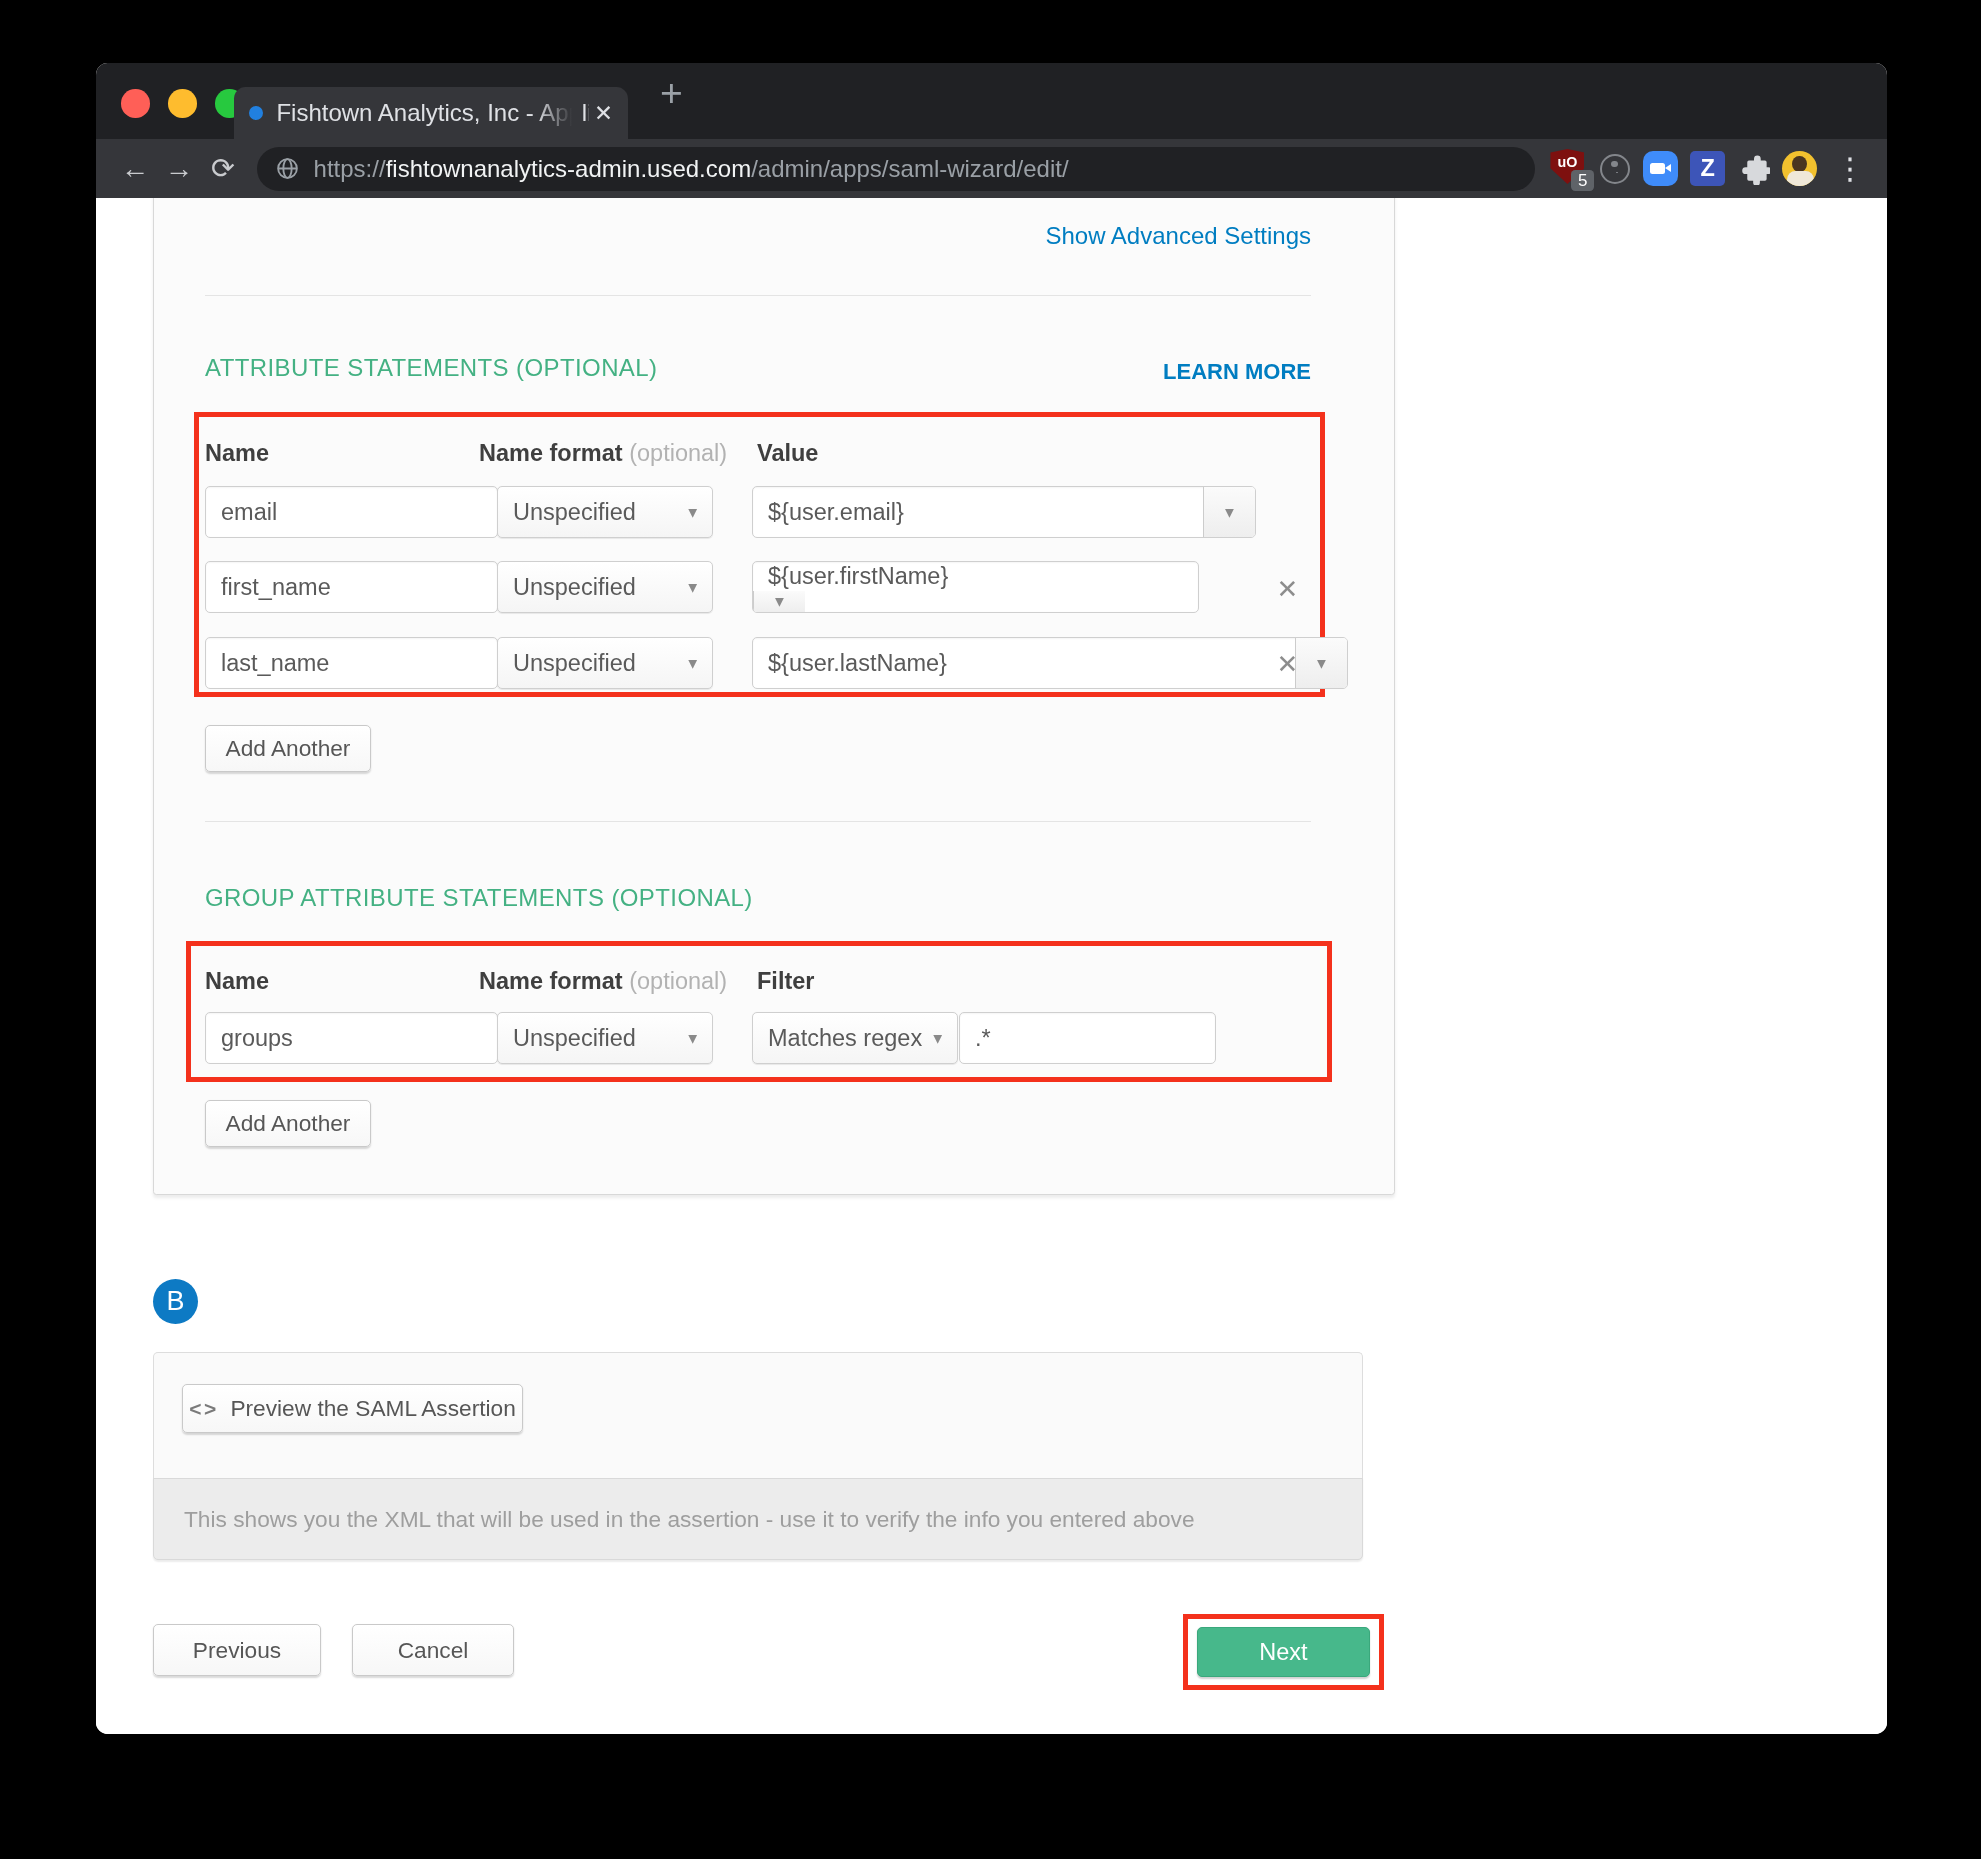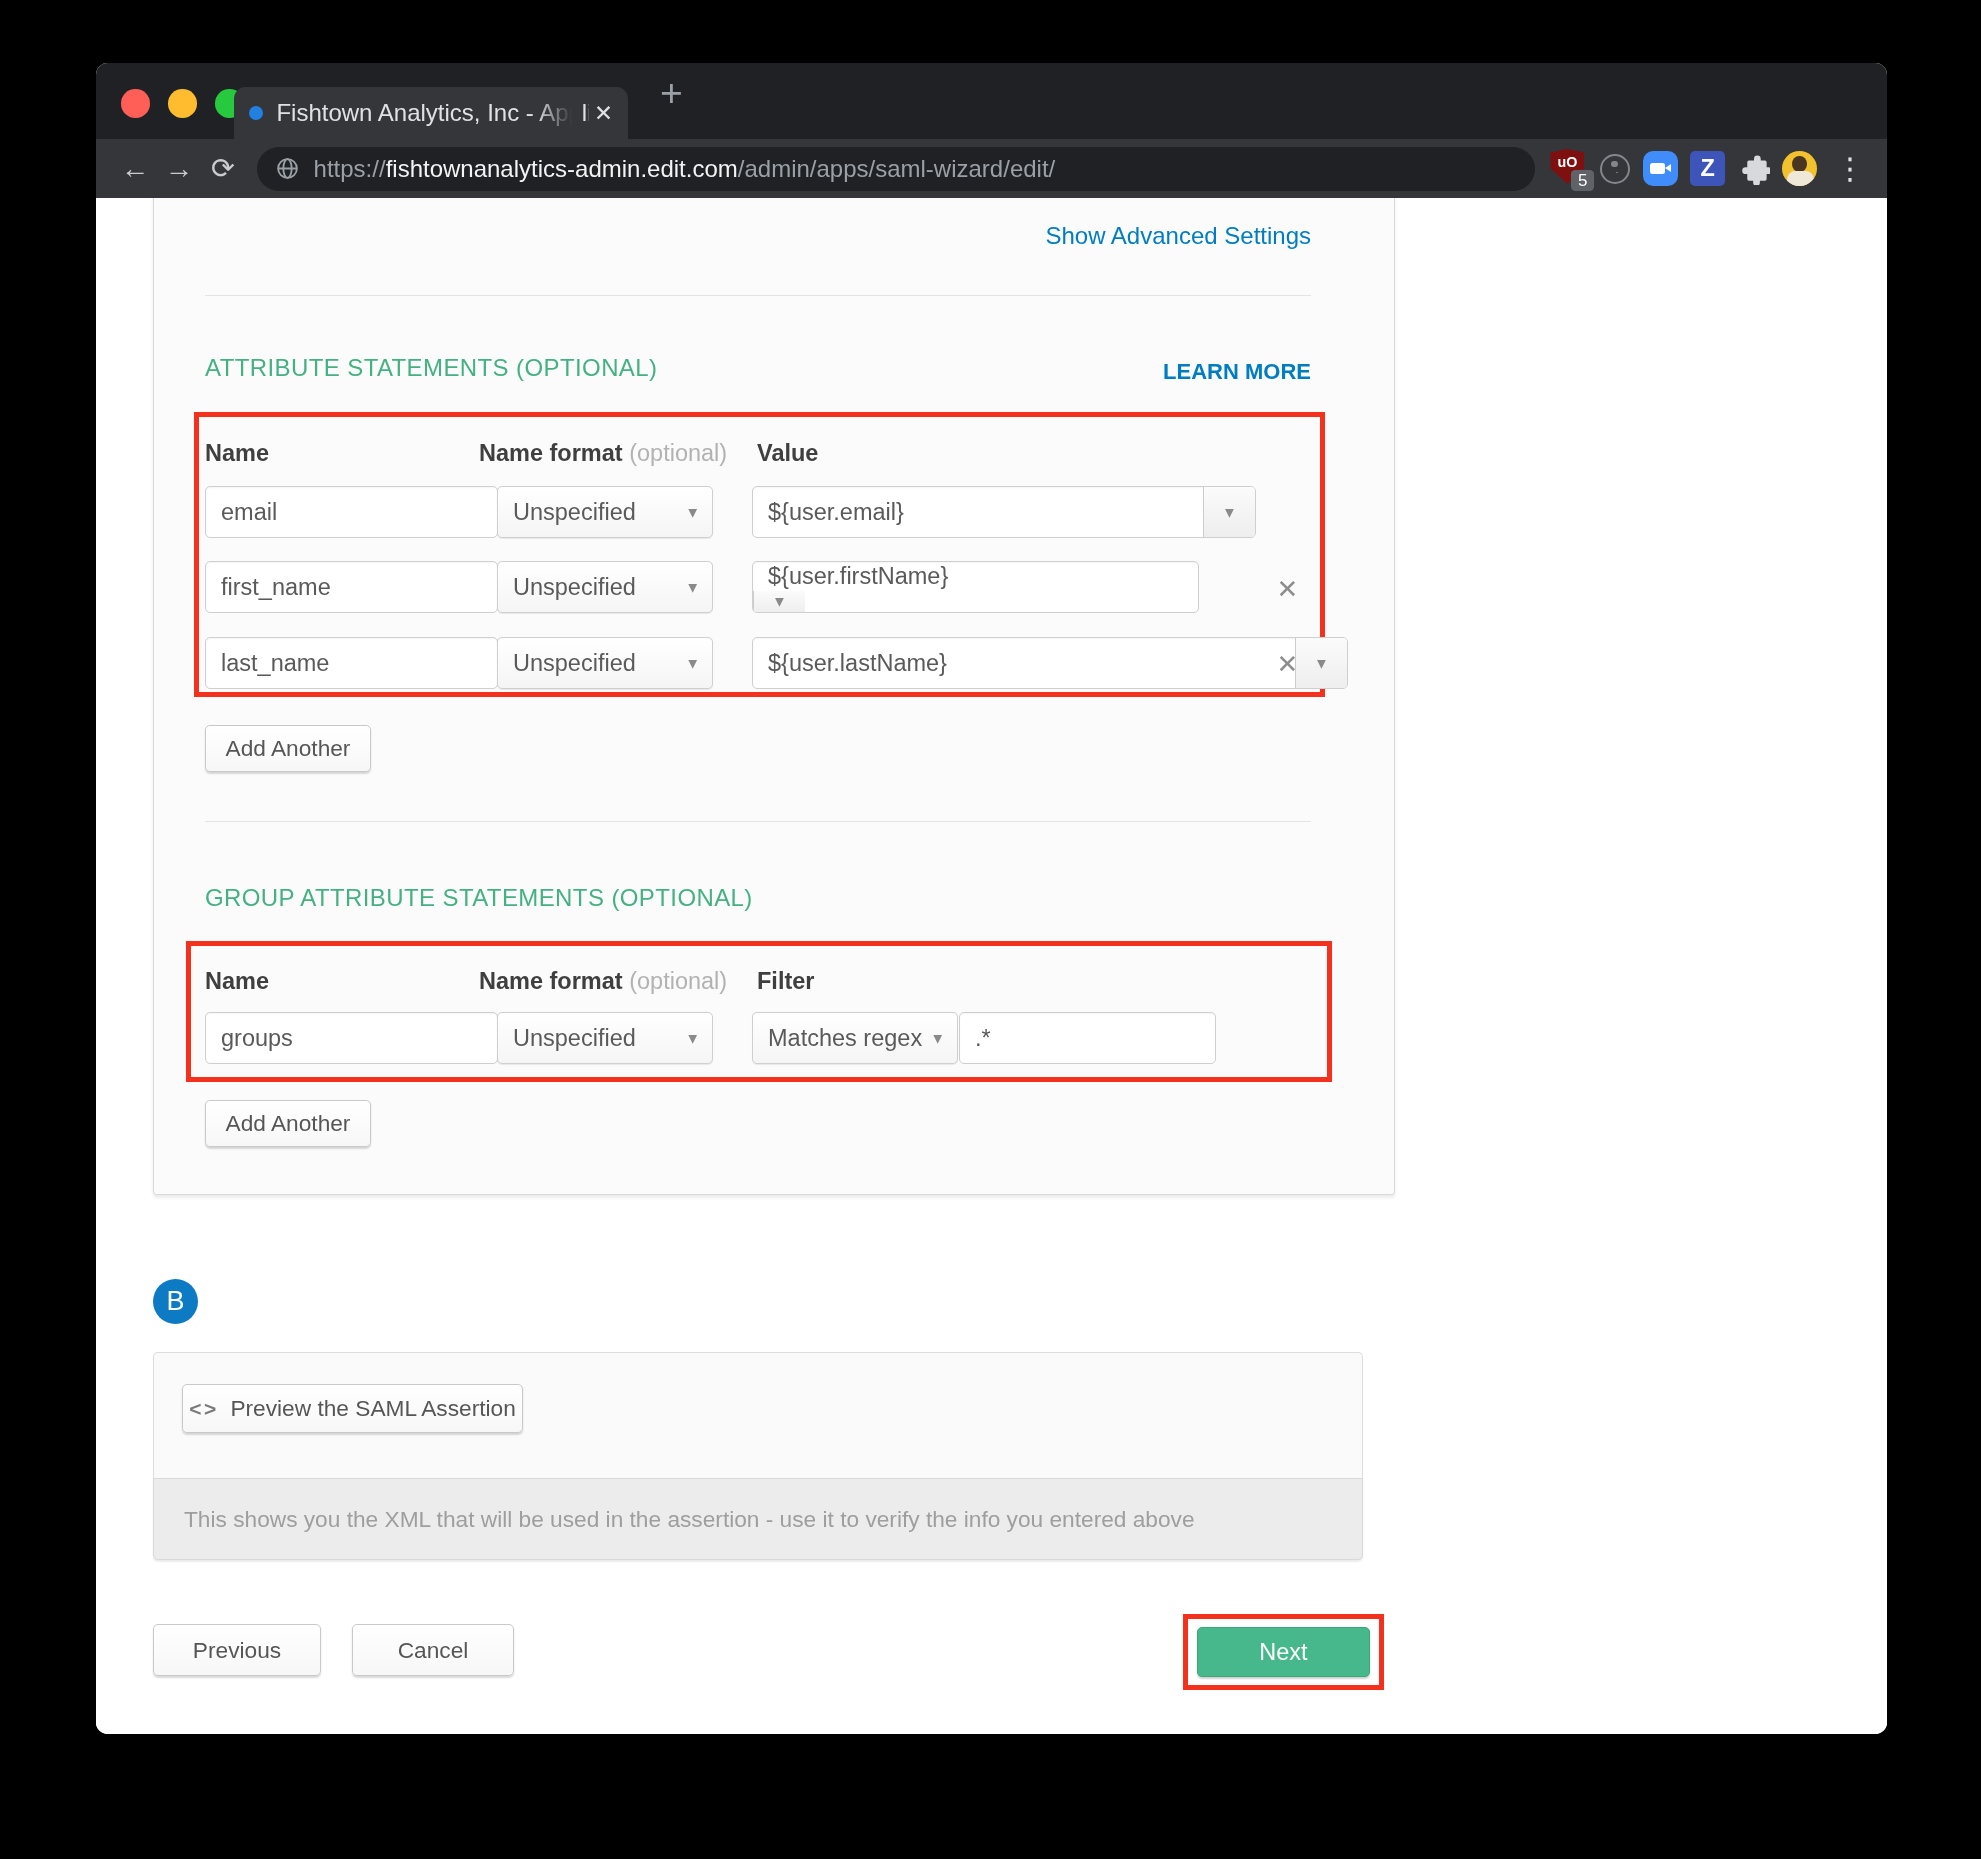--- a/index.html
+++ b/index.html
@@ -110,21 +110,21 @@
     <div class="navic">←</div>
     <div class="navic">→</div>
     <div class="navic">⟳</div>
     <div class="omnibox">
       <svg class="globe" width="25" height="25" viewBox="0 0 24 24" fill="none" stroke="#9aa0a6" stroke-width="1.8">
         <circle cx="12" cy="12" r="9"></circle>
           <ellipse cx="12" cy="12" rx="4" ry="9"></ellipse>
           <line x1="3" y1="12" x2="21" y2="12"></line>
       </svg>
       <span class="url-dim">https://</span>
-        <span class="url-host">fishtownanalytics-admin.edit.com</span>
+        <span class="url-host">fishtownanalytics-admin.used.com</span>
         <span class="url-dim">/admin/apps/saml-wizard/edit/</span>
     </div>
     <div class="ext">
       <div class="ublock">
         <div class="shield">uO</div>
         <div class="badge">5</div>
       </div>
       <div class="onepass"></div>
       <div class="zoomapp">
           <div class="cam"></div>

